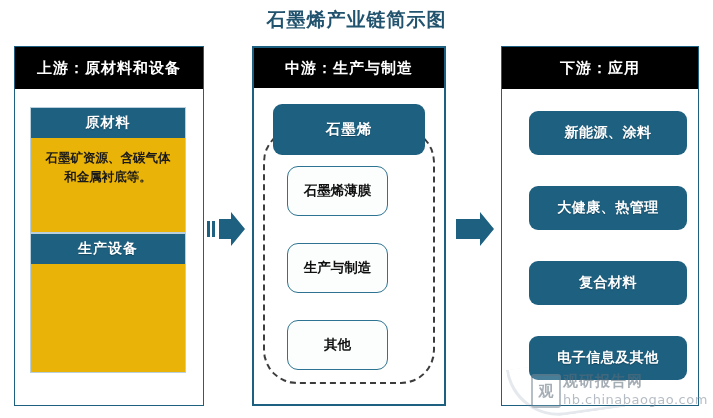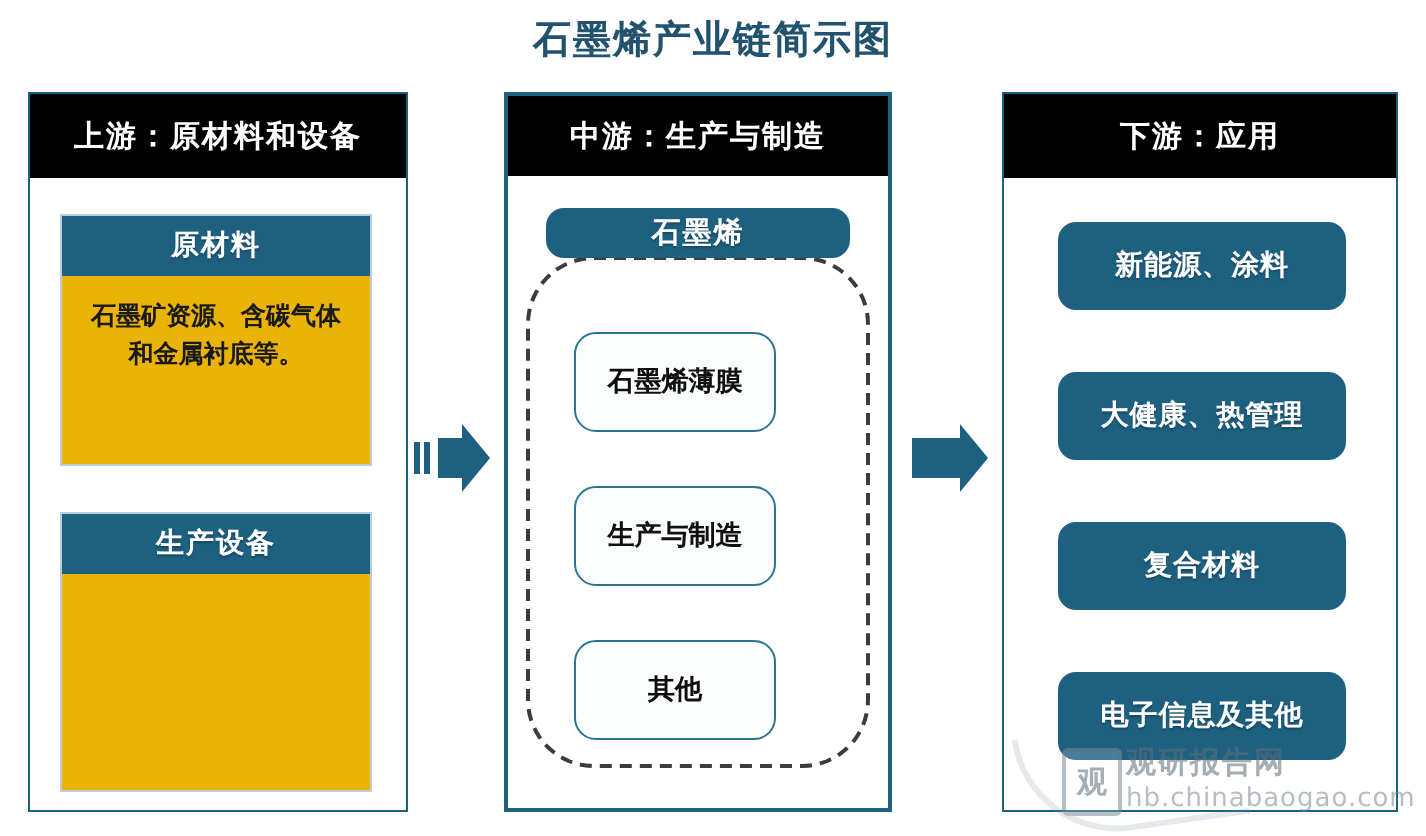--- a/index.html
+++ b/index.html
@@ -68,21 +68,21 @@
   
   .card {
     position: absolute;
     left: 15px;
     width: 156px;
     box-sizing: border-box;
     border: 1px solid #b9cfdc;
     background: #eab308;
   }
   .card.raw-materials { top: 18px;  height: 126px; }
-  .card.equipment     { top: 167px; height: 140px; }
+  .card.equipment     { top: 144px; height: 140px; }
 
   .card-header {
     height: 30px;
     background: #1d6080;
     color: #ffffff;
     font-size: 14px;
     font-weight: bold;
     letter-spacing: 1px;
     display: flex;
     align-items: center;
@@ -99,21 +99,21 @@
     font-family: "DejaVu Serif", "Liberation Serif", serif;
   }
   .card.equipment .card-text { padding-top: 8px; text-align: center; }
 
   
   .graphene-chip {
     position: absolute;
     left: 19px;
     top: 16px;
     width: 152px;
-    height: 25px;
+    height: 51px;
     background: #1d6080;
     border-radius: 9px;
     color: #ffffff;
     font-size: 14.5px;
     font-weight: bold;
     letter-spacing: 1px;
     display: flex;
     align-items: center;
     justify-content: center;
     text-shadow: 0 1px 1px rgba(0,0,0,0.25);
@@ -149,21 +149,21 @@
     z-index: 3;
   }
   .sub-chip.n0 { top: 78px;  }
   .sub-chip.n1 { top: 155px; }
   .sub-chip.n2 { top: 232px; }
 
   
   .app-chip {
     position: absolute;
     left: 27px;
-    width: 144px;
+    width: 158px;
     height: 44px;
     background: #1d6080;
     border-radius: 9px;
     color: #ffffff;
     font-size: 14px;
     font-weight: bold;
     letter-spacing: 0.5px;
     display: flex;
     align-items: center;
     justify-content: center;

